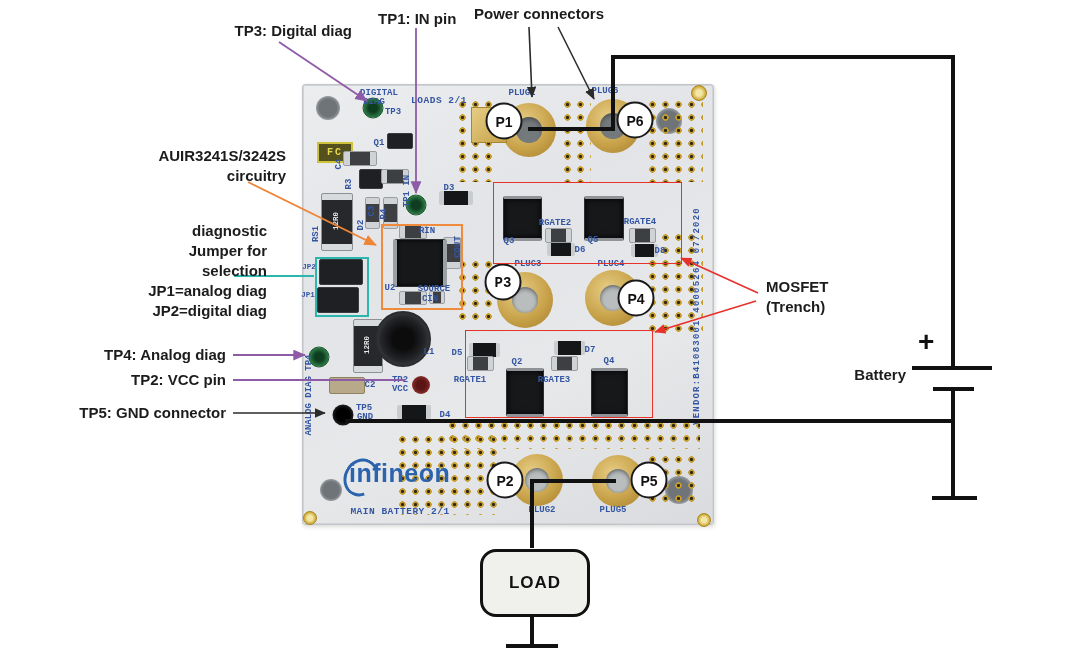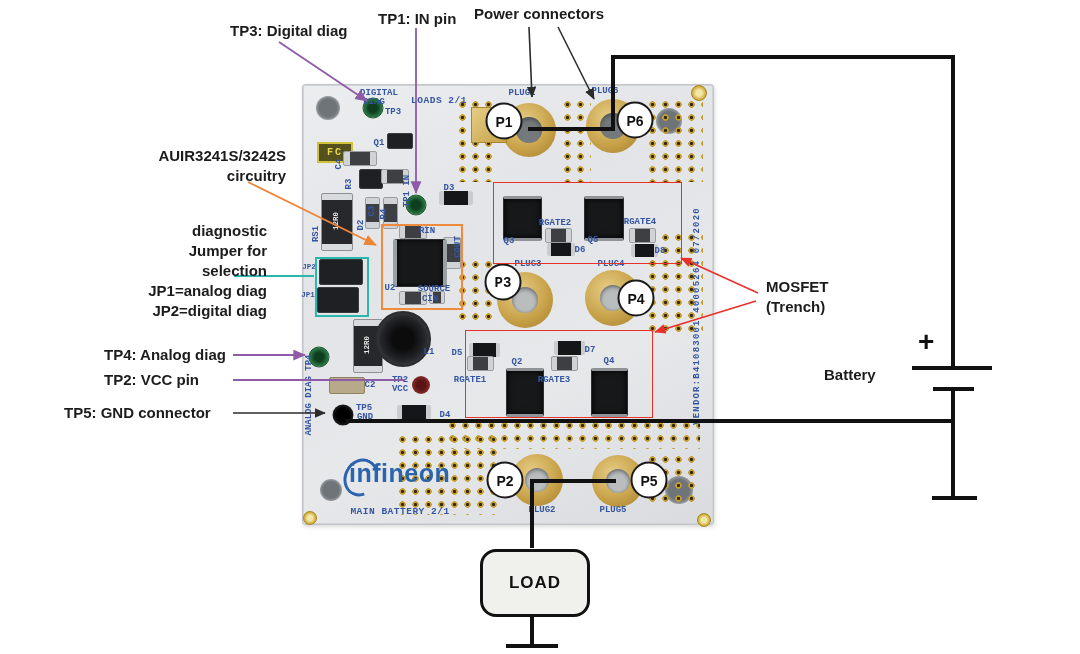--- a/index.html
+++ b/index.html
@@ -69,21 +69,21 @@
   
   .rect-outline{position:absolute;z-index:5;pointer-events:none;}
   .rect-outline.red{border:1.8px solid var(--annotation-red,#e8312a);}
   .rect-outline.teal{border:2px solid var(--annotation-teal,#2bb7ad);}
   .rect-outline.orange{border:2px solid var(--annotation-orange,#f08a3c);}
   svg.overlay{position:absolute;left:0;top:0;z-index:4;pointer-events:none;}
 
   
   .annot{position:absolute;color:#1c1c1c;font-size:15px;font-weight:600;
          line-height:20px;white-space:nowrap;z-index:7;}
-  .annot.right{}
+  .annot.right{text-align:right;}
   .annot.center{text-align:right;margin-left:7px;}
   .plus{position:absolute;font-size:28px;font-weight:bold;color:#111;z-index:7;}
   .load-box{position:absolute;left:480px;top:549px;width:104px;height:62px;
          border:3.2px solid #111;border-radius:16px;background:#f0f0ed;
          display:flex;align-items:center;justify-content:center;z-index:5;
          font-size:17px;font-weight:bold;letter-spacing:1px;color:#111;}
 </style>
 </head>
 <body>
 

